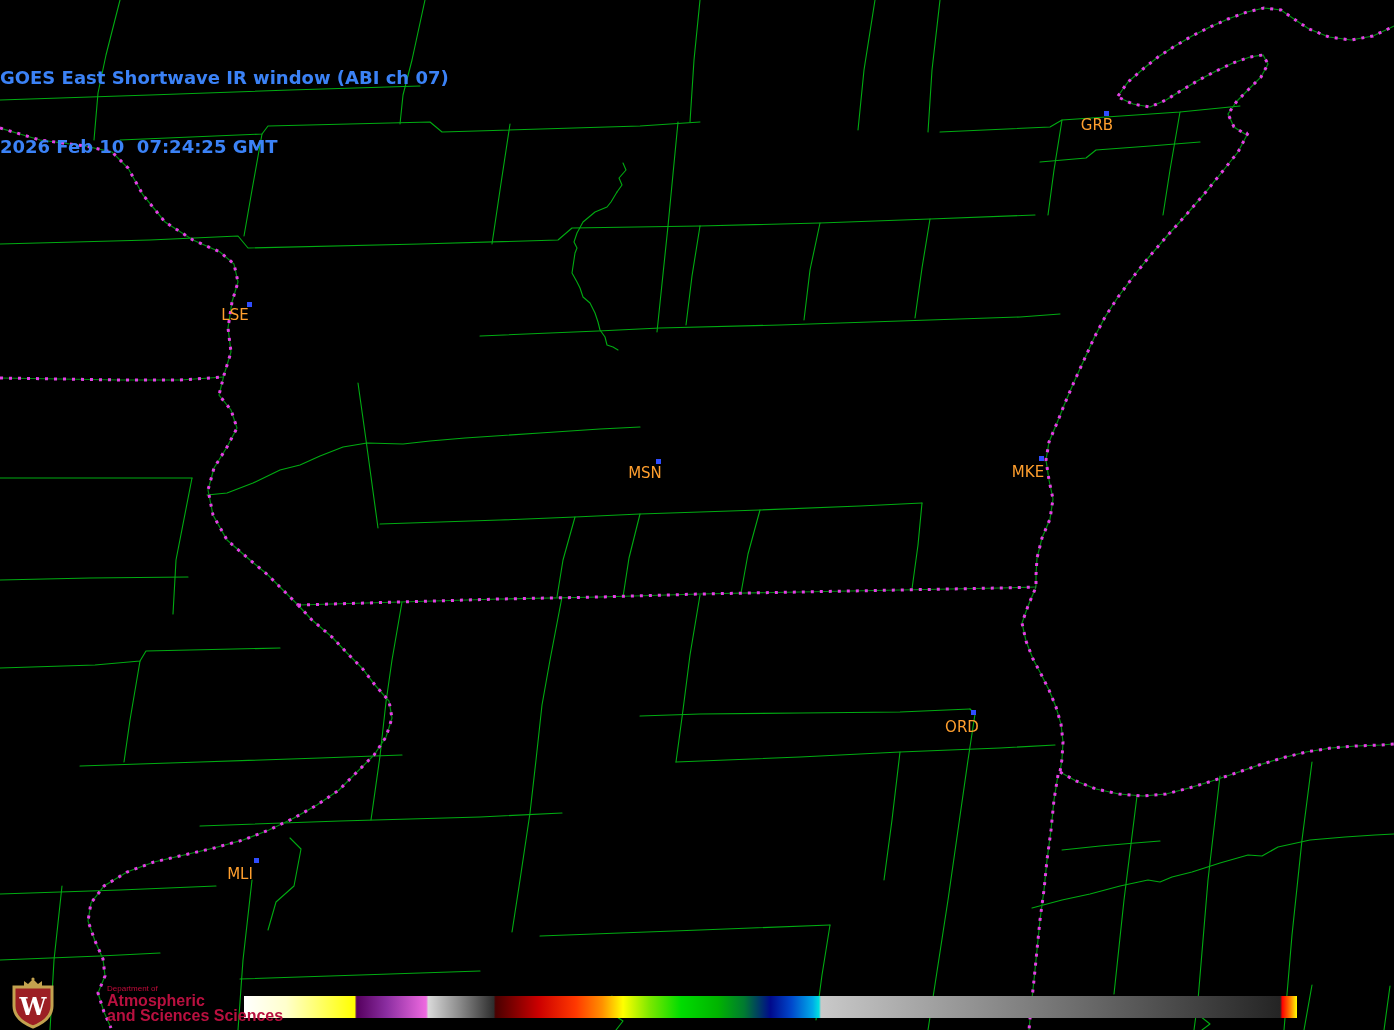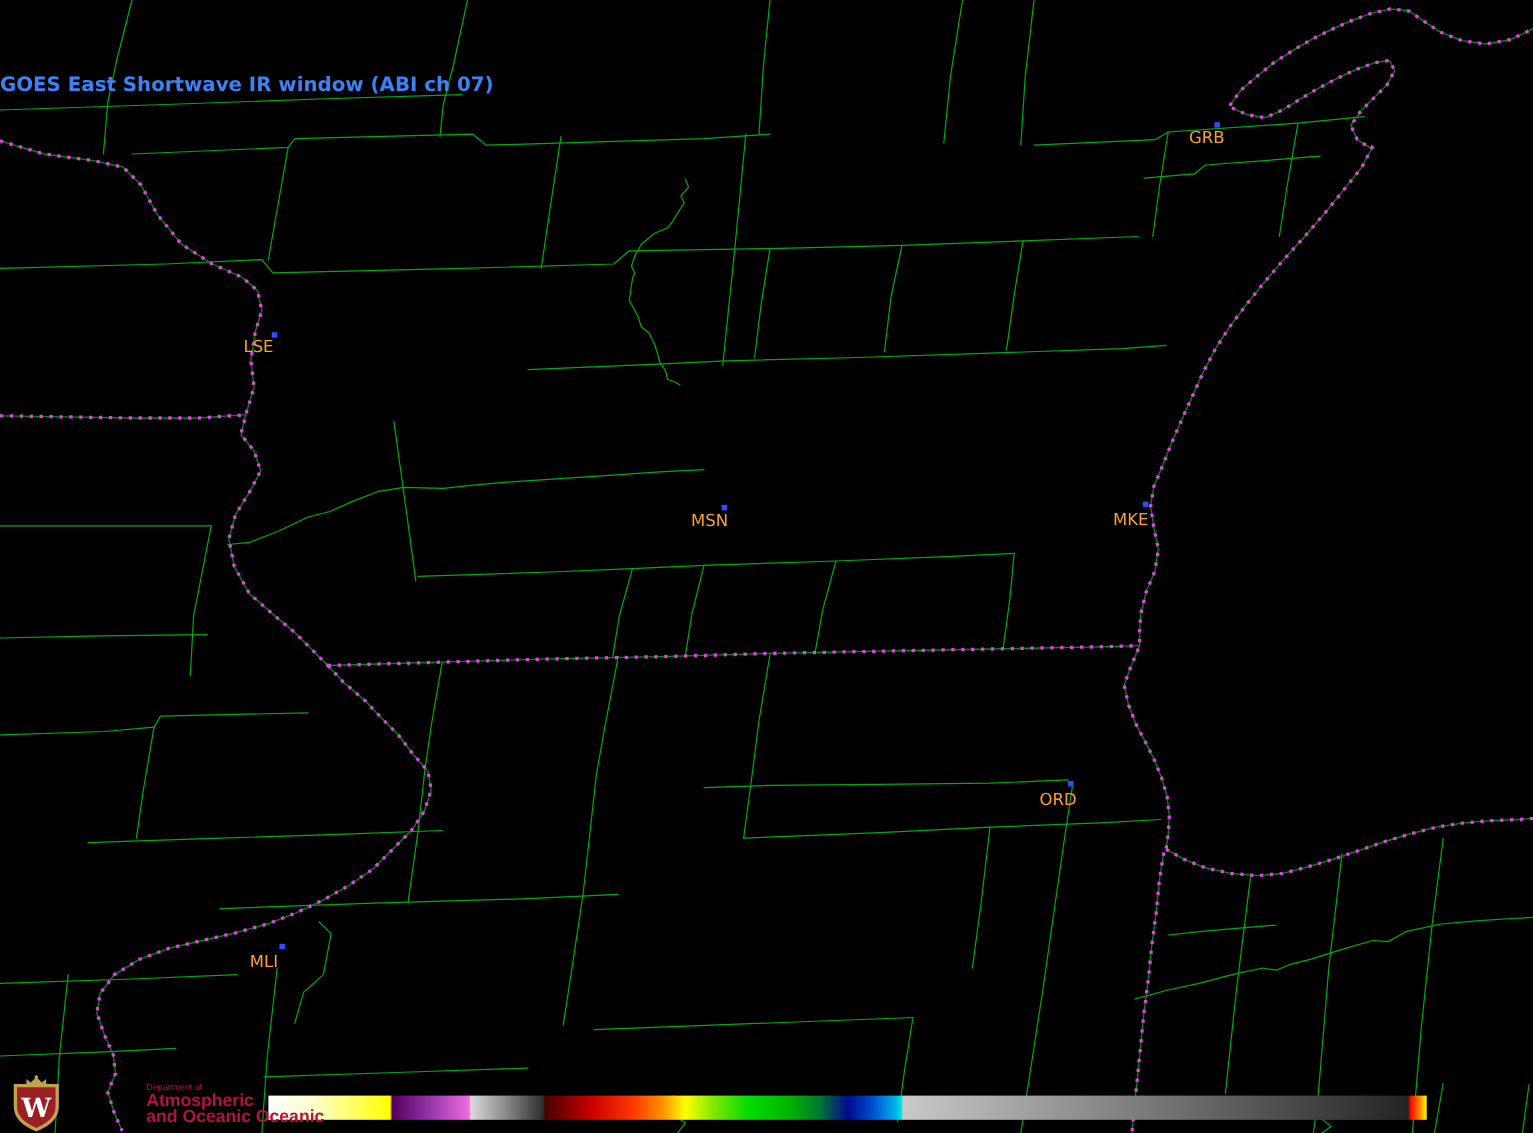--- a/index.html
+++ b/index.html
@@ -15,21 +15,21 @@
   .stn-label{font:15px "DejaVu Sans",sans-serif;fill:#ff9f2e;text-anchor:middle;}
   .stn-dot{fill:#2f4dff;}
 
   .title{position:absolute;top:20px;left:0;width:100%;text-align:left;
          color:#3b82f6;font:bold 18px "DejaVu Sans",sans-serif;line-height:23px;
          white-space:pre;}
 
   .colorbar{position:absolute;left:244px;top:996px;width:1053px;height:22px;}
 
   .logo{position:absolute;left:4px;top:977px;display:flex;align-items:flex-start;}
-  .logo-text{margin-left:71px;margin-top:7px;color:#b8103f;
+  .logo-text{margin-left:45px;margin-top:7px;color:#b8103f;
              font-family:"Liberation Sans",sans-serif;}
   .logo-dept{font-size:8px;line-height:9px;color:#c20a3a;}
   .logo-big{font-size:16px;line-height:15px;font-weight:700;}
 </style>
 </head>
 <body>
 
 <div id="stage">
 
   <svg class="map" viewBox="0 0 1394 1030">
@@ -155,31 +155,32 @@
       <text class="stn-label" x="962" y="732">ORD</text>
     </g>
     <g>
       <rect class="stn-dot" x="254" y="858" width="5" height="5"></rect>
       <text class="stn-label" x="240" y="879">MLI</text>
     </g>
   </svg>
 
   <div class="title">
     <div>GOES East Shortwave IR window (ABI ch 07)</div>
+    <div>2026 Feb 10  07:24:25 GMT</div>
   </div>
 
   <div class="colorbar" style="background: linear-gradient(to right, rgb(255, 255, 255) 0%, rgb(255, 255, 204) 4%, rgb(255, 255, 0) 10.5%, rgb(85, 0, 94) 10.7%, rgb(138, 45, 160) 13.5%, rgb(238, 106, 224) 17.3%, rgb(217, 217, 217) 17.5%, rgb(138, 138, 138) 20.5%, rgb(46, 46, 46) 23.7%, rgb(74, 0, 0) 23.9%, rgb(204, 0, 0) 28%, rgb(255, 56, 0) 31.5%, rgb(255, 144, 0) 34%, rgb(255, 255, 0) 36%, rgb(125, 232, 0) 38.5%, rgb(0, 220, 0) 41.5%, rgb(0, 180, 0) 45%, rgb(0, 122, 48) 47.5%, rgb(0, 10, 140) 50%, rgb(0, 72, 204) 52%, rgb(0, 170, 232) 54%, rgb(0, 224, 224) 54.6%, rgb(201, 201, 201) 54.8%, rgb(36, 36, 36) 98.4%, rgb(255, 0, 0) 98.6%, rgb(255, 136, 0) 99.4%, rgb(255, 255, 0) 100%);"></div>
 
   <div class="logo">
     <svg width="58" height="52" viewBox="0 0 58 52">
       <path d="M20,10 L20,4 L24,7 L29,2 L34,7 L38,4 L38,10 Z" fill="#c3a24f"></path>
       <circle cx="29" cy="2" r="1.6" fill="#c3a24f"></circle>
       <path d="M10,10 H48 V29 C48,39 39,46 29,50 C19,46 10,39 10,29 Z" fill="#9c1f24" stroke="#c3a24f" stroke-width="3"></path>
       <text x="29" y="38" text-anchor="middle" fill="#ffffff" font-family="DejaVu Serif, serif" font-weight="bold" font-size="24">W</text>
     </svg>
     <div class="logo-text">
       <div class="logo-dept">Department of</div>
       <div class="logo-big">Atmospheric</div>
-      <div class="logo-big">and Oceanic Oceanic</div>
+      <div class="logo-big">and Sciences Sciences</div>
     </div>
   </div>
 
 </div>
 
 </body></html>

